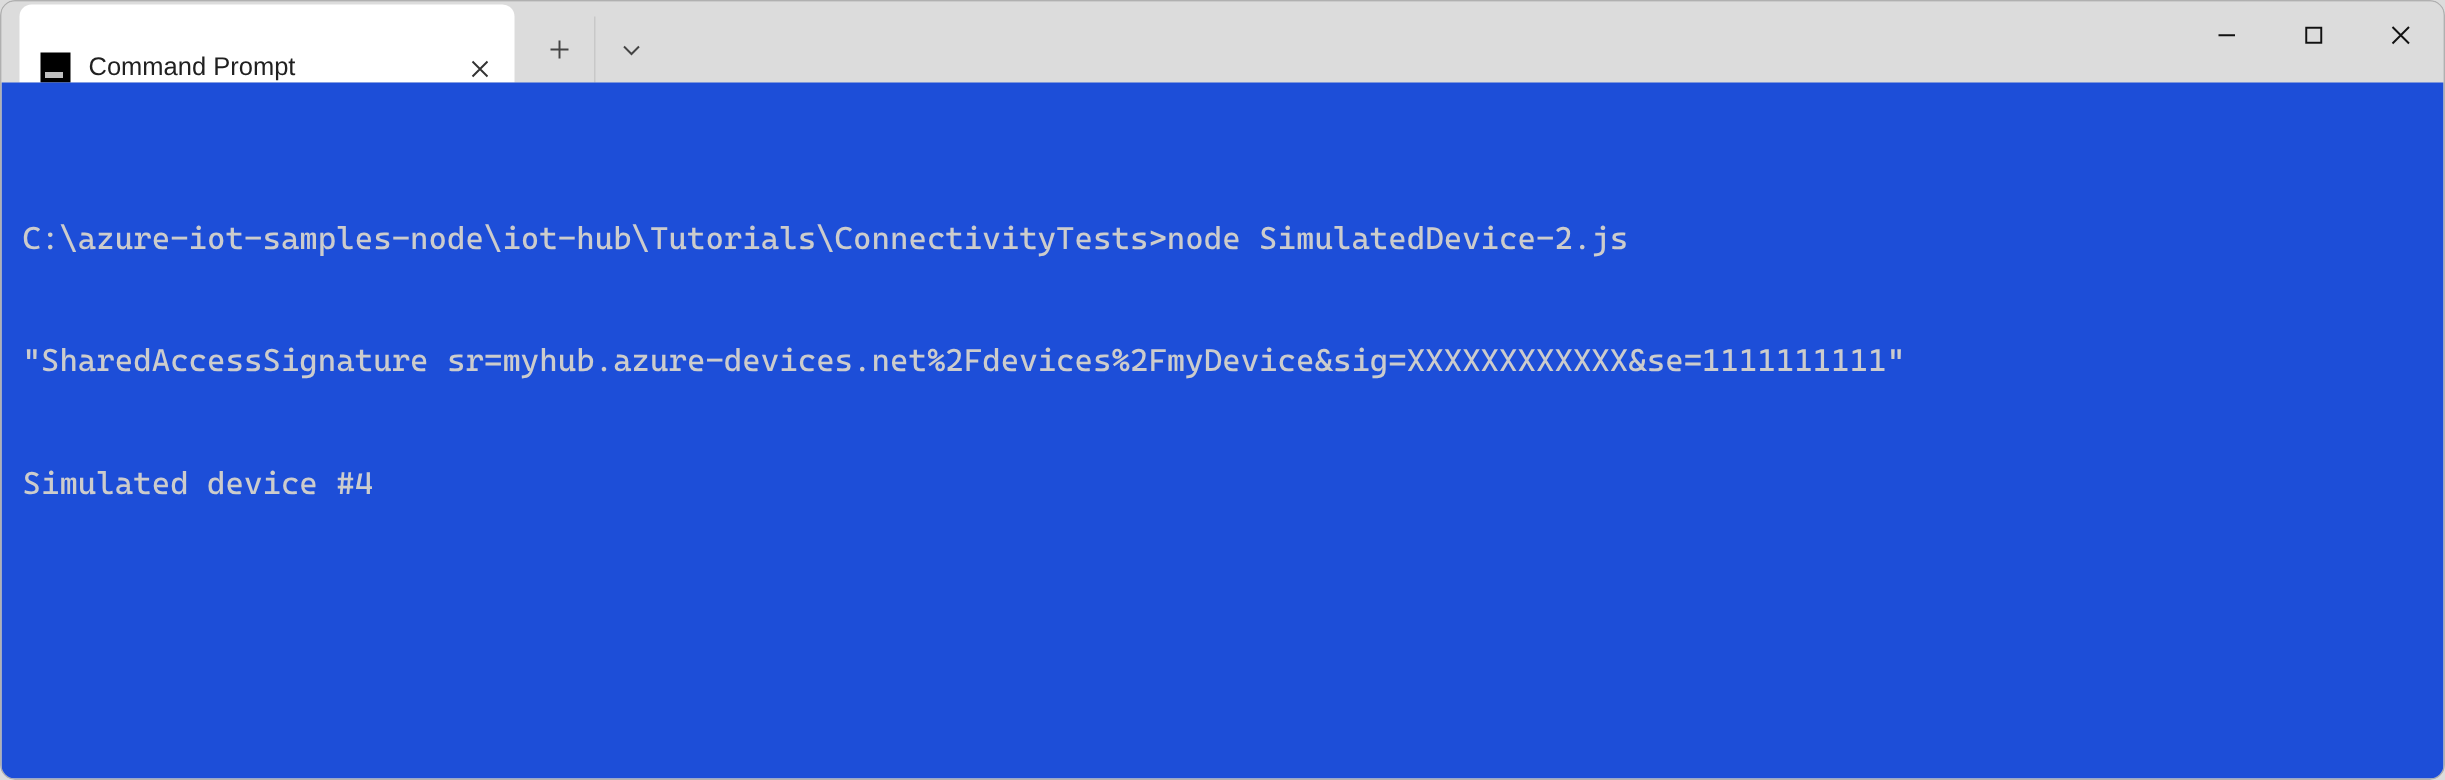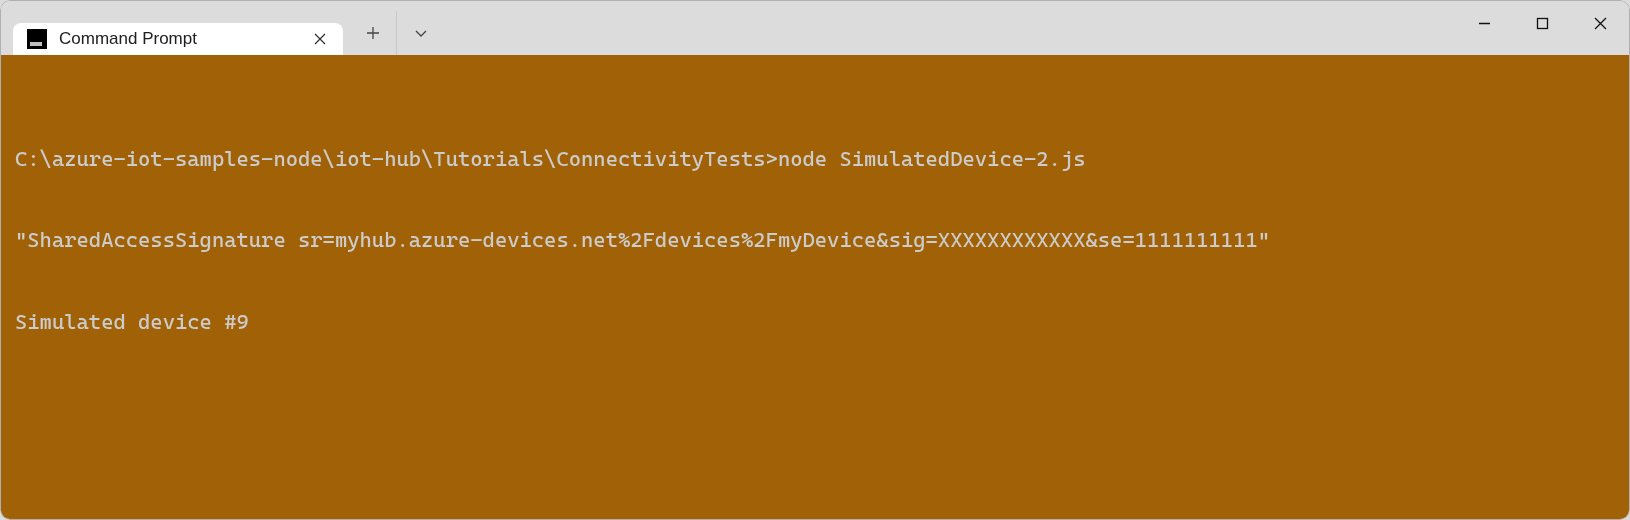--- a/index.html
+++ b/index.html
@@ -31,24 +31,24 @@
     .tab-strip {
       display: flex;
       align-items: flex-end;
       padding-left: 12px;
       flex: 1;
     }
     .tab {
       background: #ffffff;
       border-top-left-radius: 8px;
       border-top-right-radius: 8px;
-      height: 32px;
+      height: 52px;
       margin-top: 14px;
       display: flex;
-      align-items: center;
+      align-items: flex-end;
       padding: 0 14px;
       gap: 12px;
       min-width: 330px;
       position: relative;
     }
     .tab-icon {
       width: 20px;
       height: 20px;
       background: #000000;
       display: inline-block;
@@ -104,21 +104,21 @@
       width: 58px;
       height: 40px;
       display: flex;
       align-items: center;
       justify-content: center;
       color: #111;
     }
     .win-btn svg { width: 13px; height: 13px; }
     .terminal-area {
       flex: 1;
-      background: #a16207;
+      background: #1d4ed8;
       color: #cccccc;
       font-family: "Cascadia Mono", Consolas, monospace;
       font-size: 21px;
       line-height: 1.3;
       padding: 36px 12px 12px 14px;
       white-space: pre;
       overflow: hidden;
       position: relative;
     }
     .terminal-line { white-space: pre; }
@@ -165,19 +165,19 @@
       <div class="win-btn">
         <svg viewBox="0 0 13 13">
             <path d="M1 1 L12 12 M12 1 L1 12" stroke="currentColor" stroke-width="1.3"></path>
           </svg>
       </div>
     </div>
   </div>
   <div class="terminal-area">
     <div class="terminal-line">C:\azure-iot-samples-node\iot-hub\Tutorials\ConnectivityTests&gt;node SimulatedDevice-2.js</div>
     <div class="terminal-line">"SharedAccessSignature sr=myhub.azure-devices.net%2Fdevices%2FmyDevice&amp;sig=XXXXXXXXXXXX&amp;se=1111111111"</div>
-    <div class="terminal-line">Simulated device #9</div>
+    <div class="terminal-line">Simulated device #4</div>
     <div class="terminal-line"></div>
     
     <div class="terminal-line"></div>
     
   </div>
 </div>
 
 </body></html>

